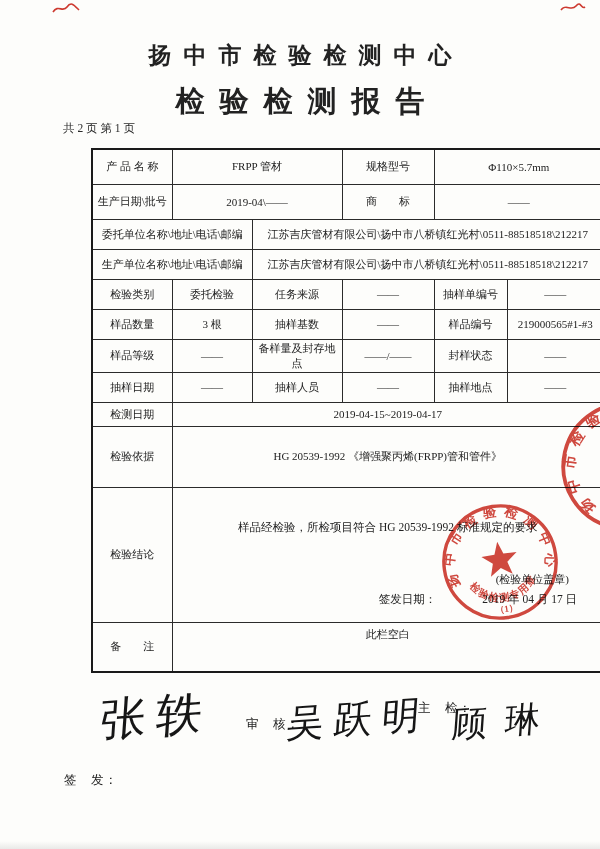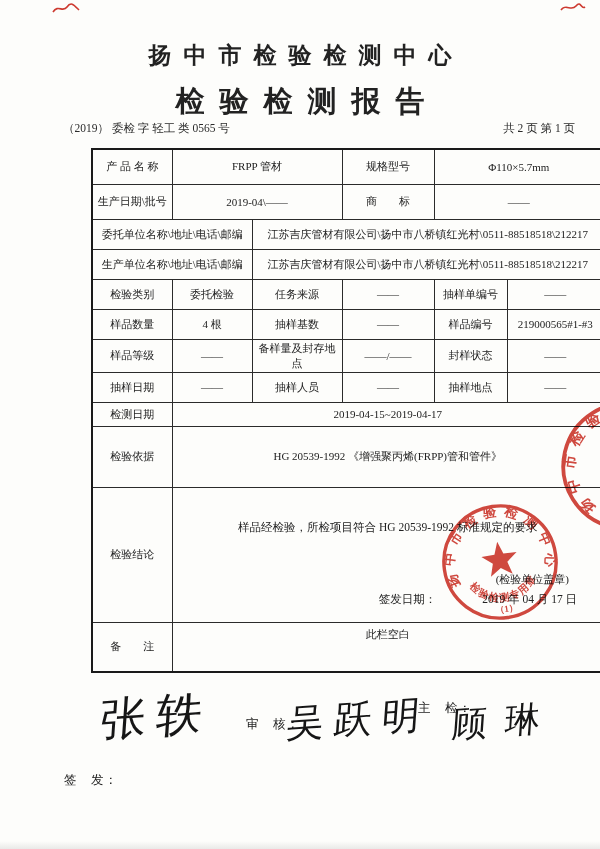--- a/index.html
+++ b/index.html
@@ -85,21 +85,20 @@
   <svg class="red-mark" style="left:52px; top:2px;" width="28" height="13" viewBox="0 0 28 13">
     <path d="M1,10 C6,2 11,11 15,5 S 22,3 27,8" fill="none" stroke="#cd392f" stroke-width="1.6"></path>
   </svg>
   <svg class="red-mark" style="left:560px; top:2px;" width="26" height="12" viewBox="0 0 26 12">
     <path d="M1,8 C6,1 11,10 16,4 S 21,8 25,5" fill="none" stroke="#cd392f" stroke-width="1.6"></path>
   </svg>
 
   <div class="title1">扬中市检验检测中心</div>
   <div class="title2">检验检测报告</div>
   <div class="docline">
-    <span>（2019） 委检 字 轻工 类 0565 号</span>
     <span>共 2 页 第 1 页</span>
   </div>
 
   <table class="report">
     <colgroup>
       <col style="width:80px">
         <col style="width:80px">
         <col style="width:90px">
       <col style="width:92px">
         <col style="width:73px">
@@ -129,21 +128,21 @@
     <tr style="height:30px">
       <td class="lbl">检验类别</td>
       <td>委托检验</td>
       <td class="lbl">任务来源</td>
       <td>——</td>
       <td class="lbl">抽样单编号</td>
       <td>——</td>
     </tr>
     <tr style="height:30px">
       <td class="lbl">样品数量</td>
-      <td>4 根</td>
+      <td>3 根</td>
       <td class="lbl">抽样基数</td>
       <td>——</td>
       <td class="lbl">样品编号</td>
       <td class="small">219000565#1-#3</td>
     </tr>
     <tr style="height:30px">
       <td class="lbl">样品等级</td>
       <td>——</td>
       <td class="lbl">备样量及封存地点</td>
       <td>——/——</td>

